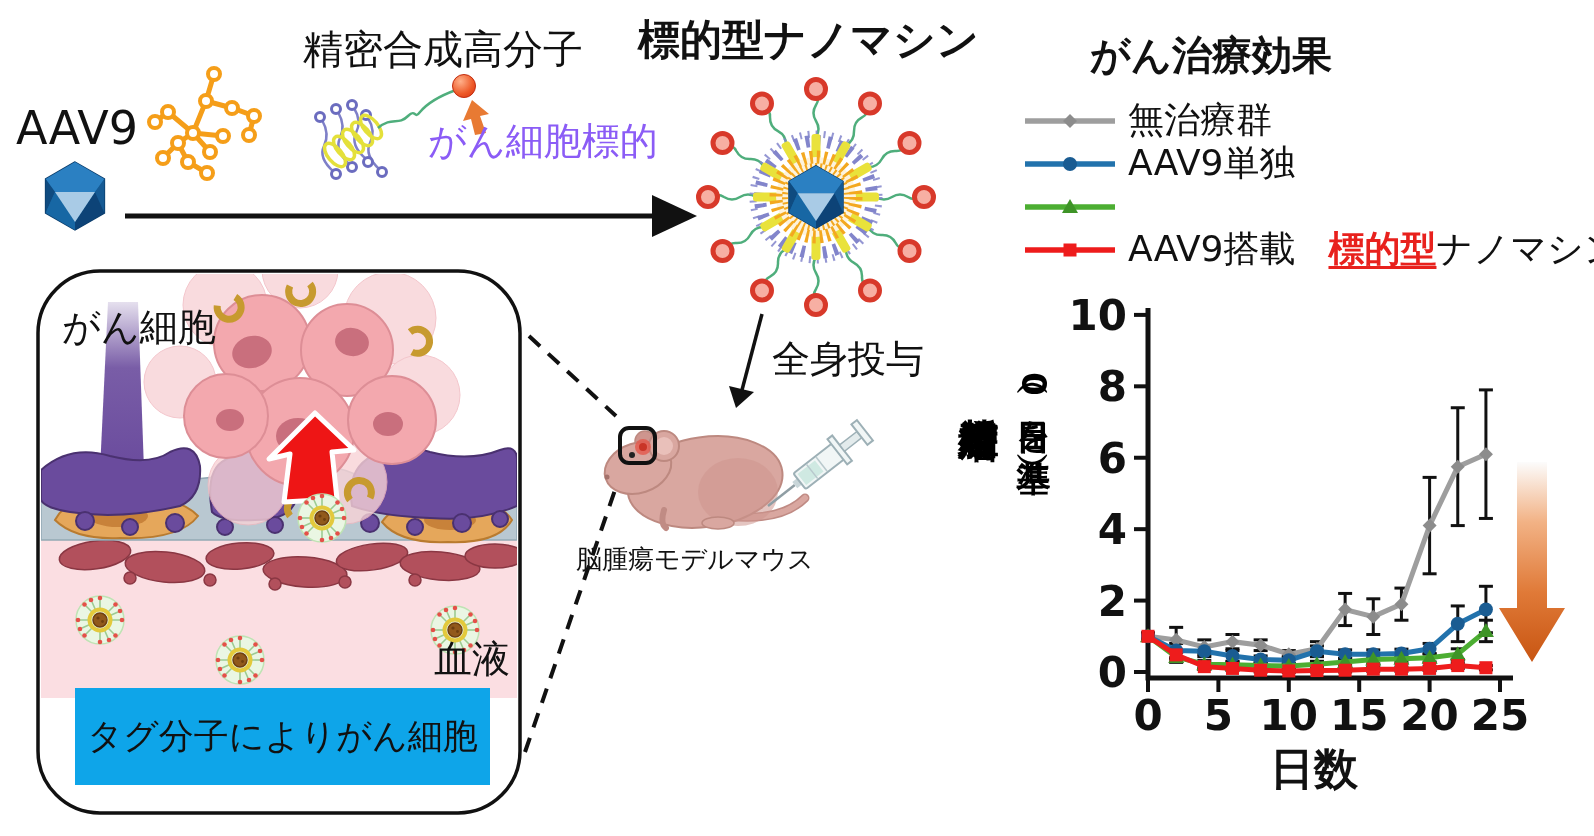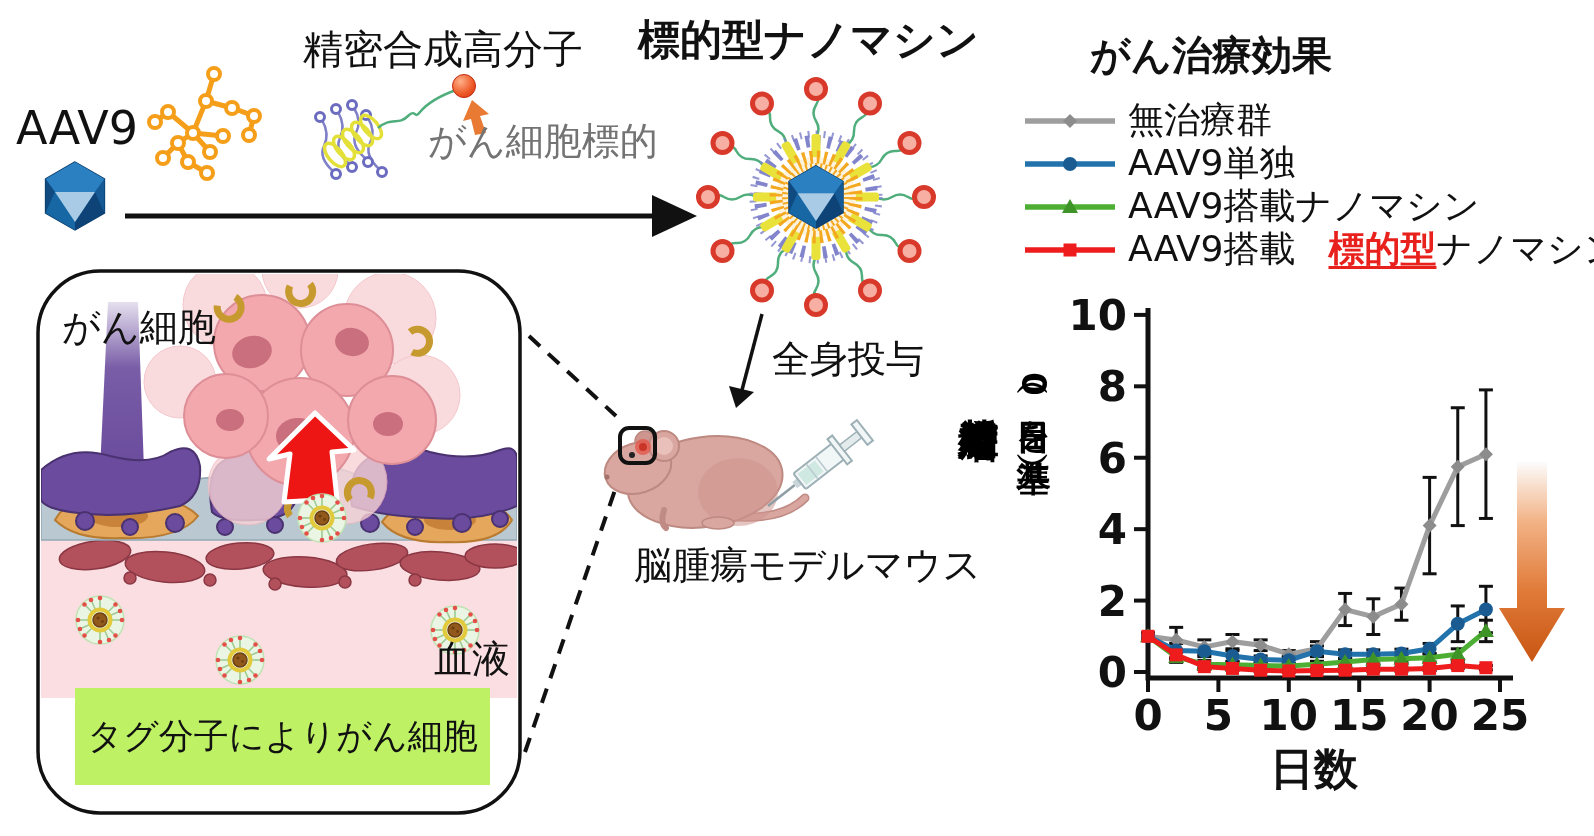--- a/index.html
+++ b/index.html
@@ -3,34 +3,34 @@
 <meta charset="utf-8">
 <style>
   html,body{margin:0;padding:0;background:#fff;}
   #stage{position:relative;width:1594px;height:836px;background:#fff;overflow:hidden;
          font-family:"DejaVu Sans",sans-serif;}
   svg{display:block;}
   .abs{position:absolute;}
   .lbl{position:absolute;color:#111;white-space:nowrap;line-height:1.05;
        font-family:"DejaVu Sans",sans-serif;}
   .bold{font-weight:bold;}
-  .red{color:#737373;}
+  .red{color:#8b5cf6;}
   .center{text-align:left;}
   .hl{color:#E8211D;font-weight:bold;text-decoration:underline;
       text-decoration-thickness:3px;text-underline-offset:5px;margin-left:33px;}
   .legend{position:absolute;left:1022px;top:99px;display:flex;flex-direction:column;}
   .legend-row{display:flex;align-items:center;height:43px;}
   .legend-sample{width:96px;height:24px;flex:0 0 96px;margin-right:10px;}
   .legend-label{font-size:36px;color:#111;white-space:nowrap;}
   .vtext{writing-mode:vertical-rl;text-orientation:mixed;}
   #ylabel-wrap{position:absolute;left:952px;top:372px;display:flex;flex-direction:row;align-items:flex-start;}
   #ylabel-main{font-size:40px;font-weight:bold;margin-top:14px;}
   #ylabel-sub{font-size:34px;font-weight:bold;margin-left:4px;}
   #caption-box{position:absolute;left:75px;top:688px;width:415px;height:97px;
-               background:#bef264;display:flex;flex-direction:column;justify-content:center;}
+               background:#0ea5e9;display:flex;flex-direction:column;justify-content:center;}
   #caption-box div{font-size:35px;text-align:center;color:#111;}
   .ticktxt{font-family:"DejaVu Sans",sans-serif;font-weight:bold;}
 </style>
 </head>
 <body>
 
 <div id="stage">
 
   <svg class="abs" style="left:0;top:0" width="1594" height="836" viewBox="0 0 1594 836">
     <defs>
@@ -598,21 +598,21 @@
   <div class="lbl red" style="left:428px;top:122px;font-size:38px">がん細胞標的</div>
   <div class="lbl bold center" style="left:638px;top:18px;width:360px;font-size:42px">標的型ナノマシン</div>
 
   <div class="lbl" style="left:62px;top:308px;font-size:38px">がん細胞</div>
   <div class="lbl" style="left:434px;top:640px;font-size:38px">血液</div>
   <div id="caption-box">
     <div>タグ分子によりがん細胞</div>
   </div>
 
   <div class="lbl" style="left:772px;top:340px;font-size:38px">全身投与</div>
-  <div class="lbl" style="left:634px;top:546px;font-size:38px">脳腫瘍モデルマウス</div>
+  <div class="lbl" style="left:576px;top:546px;font-size:26px">脳腫瘍モデルマウス</div>
 
   <div class="lbl bold center" style="left:1090px;top:34px;width:430px;font-size:40px">がん治療効果</div>
 
   <div class="legend">
     <div class="legend-row">
       <svg class="legend-sample" viewBox="0 0 96 24">
           <line x1="3" y1="12" x2="93" y2="12" stroke="#9E9E9E" stroke-width="5.5"></line>
           <path d="M48,5 L55,12 L48,19 L41,12 Z" fill="#8C8C8C"></path>
         </svg>
       <span class="legend-label">無治療群</span>
@@ -622,21 +622,20 @@
           <line x1="3" y1="12" x2="93" y2="12" stroke="#2272AC" stroke-width="5.5"></line>
           <circle cx="48" cy="12" r="7" fill="#1A5C92"></circle>
         </svg>
       <span class="legend-label">AAV9単独</span>
     </div>
     <div class="legend-row">
       <svg class="legend-sample" viewBox="0 0 96 24">
           <line x1="3" y1="12" x2="93" y2="12" stroke="#4CAE32" stroke-width="5.5"></line>
           <path d="M48,4 L56,18 L40,18 Z" fill="#3E9427"></path>
         </svg>
-      <span class="legend-label">AAV9搭載ナノマシン</span>
     </div>
     <div class="legend-row">
       <svg class="legend-sample" viewBox="0 0 96 24">
           <line x1="3" y1="12" x2="93" y2="12" stroke="#EE1C1C" stroke-width="5.5"></line>
           <rect x="41.5" y="5.5" width="13" height="13" fill="#EE1C1C"></rect>
         </svg>
       <span class="legend-label"><span>AAV9搭載</span><span class="hl">標的型</span><span>ナノマシン</span></span>
     </div>
   </div>
 

